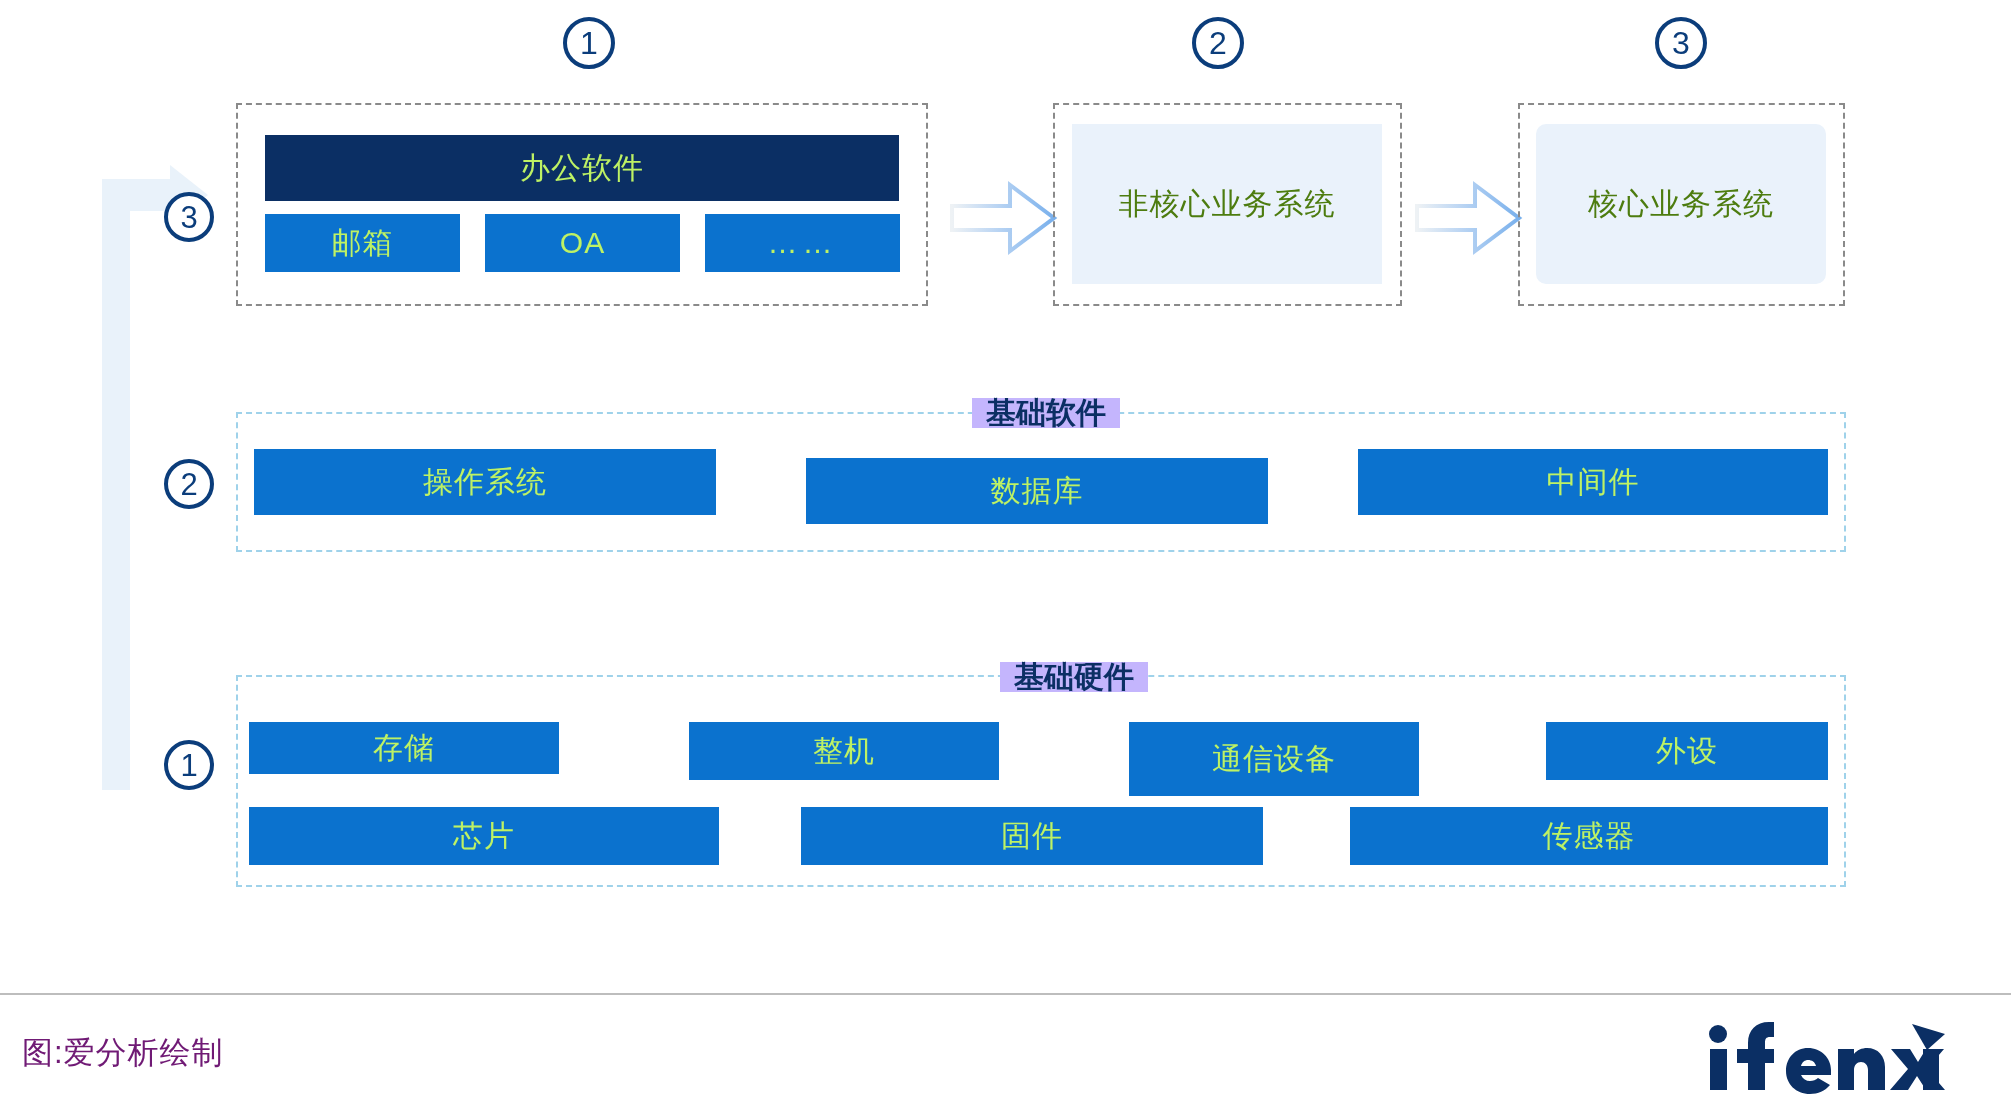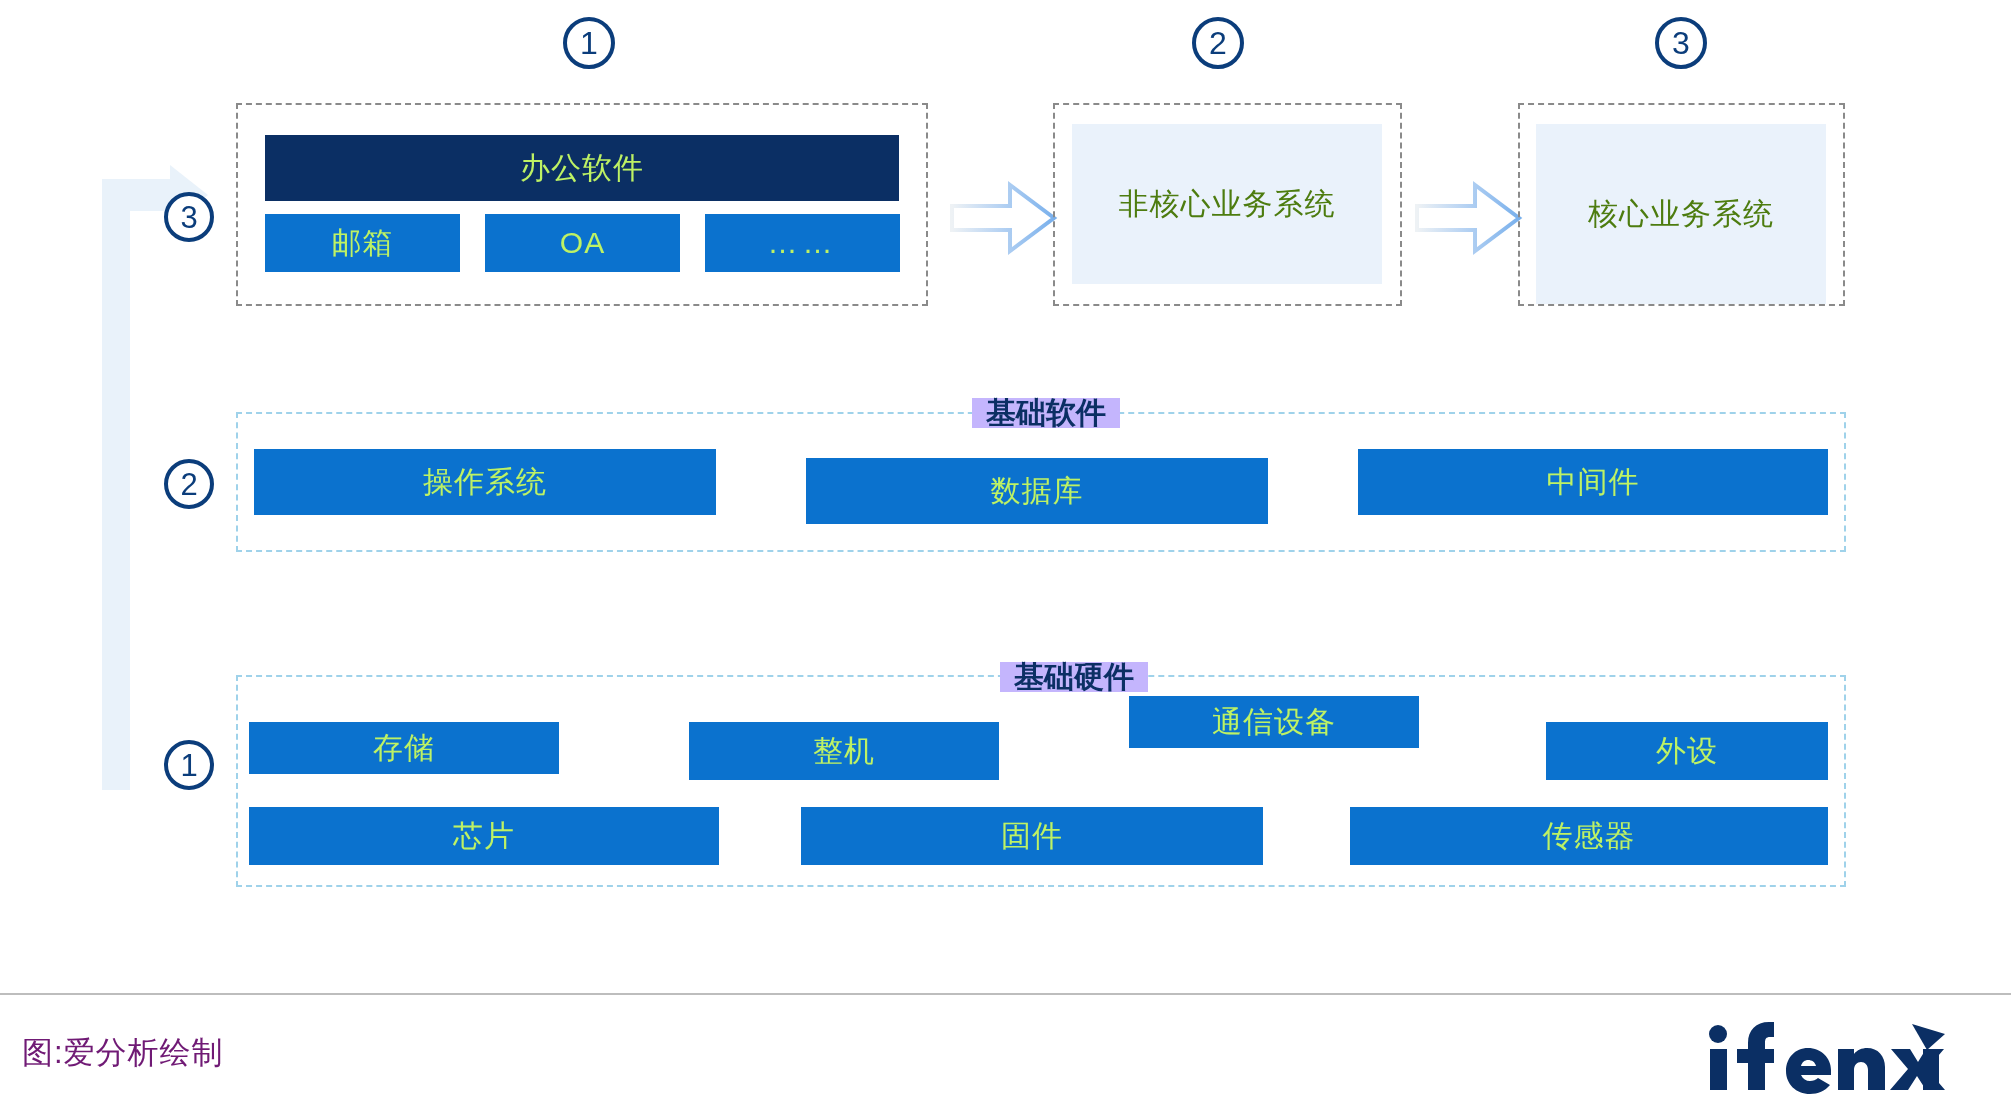--- a/index.html
+++ b/index.html
@@ -181,35 +181,35 @@
           <stop offset="0%" stop-color="#eef2f5"></stop>
           <stop offset="45%" stop-color="#b9d4f3"></stop>
           <stop offset="100%" stop-color="#79b0ec"></stop>
         </linearGradient>
       </defs>
       <path d="M 4 26 L 62 26 L 62 5 L 106 38 L 62 71 L 62 50 L 4 50 Z" fill="#ffffff" stroke="url(#ag2)" stroke-width="4" stroke-linejoin="miter"></path>
     </svg>
   </div>
 
   <div class="frame" style="left:1518px; top:103px; width:327px; height:203px;"></div>
-  <div class="blk pale" style="left:1536px; top:124px; width:290px; height:180px;">核心业务系统</div>
+  <div class="blk pale" style="left:1536px; top:124px; width:290px; height:160px;border-radius:10px;">核心业务系统</div>
 
   <div class="frame cyan" style="left:236px; top:412px; width:1610px; height:140px;"></div>
   <div class="sect-title" style="left:972px; top:398px;">基础软件</div>
 
   <div class="blk blue" style="left:254px; top:449px; width:462px; height:66px;">操作系统</div>
   <div class="blk blue" style="left:806px; top:458px; width:462px; height:66px;">数据库</div>
   <div class="blk blue" style="left:1358px; top:449px; width:470px; height:66px;">中间件</div>
 
   <div class="frame cyan" style="left:236px; top:675px; width:1610px; height:212px;"></div>
   <div class="sect-title" style="left:1000px; top:662px;">基础硬件</div>
 
   <div class="blk blue" style="left:249px; top:722px; width:310px; height:52px;">存储</div>
   <div class="blk blue" style="left:689px; top:722px; width:310px; height:58px;">整机</div>
-  <div class="blk blue" style="left:1129px; top:696px; width:290px; height:52px;">通信设备</div>
+  <div class="blk blue" style="left:1129px; top:722px; width:290px; height:74px;">通信设备</div>
   <div class="blk blue" style="left:1546px; top:722px; width:282px; height:58px;">外设</div>
 
   <div class="blk blue" style="left:249px; top:807px; width:470px; height:58px;">芯片</div>
   <div class="blk blue" style="left:801px; top:807px; width:462px; height:58px;">固件</div>
   <div class="blk blue" style="left:1350px; top:807px; width:478px; height:58px;">传感器</div>
 
   <div class="rule"></div>
 
   <div class="credit">图:爱分析绘制</div>
 

